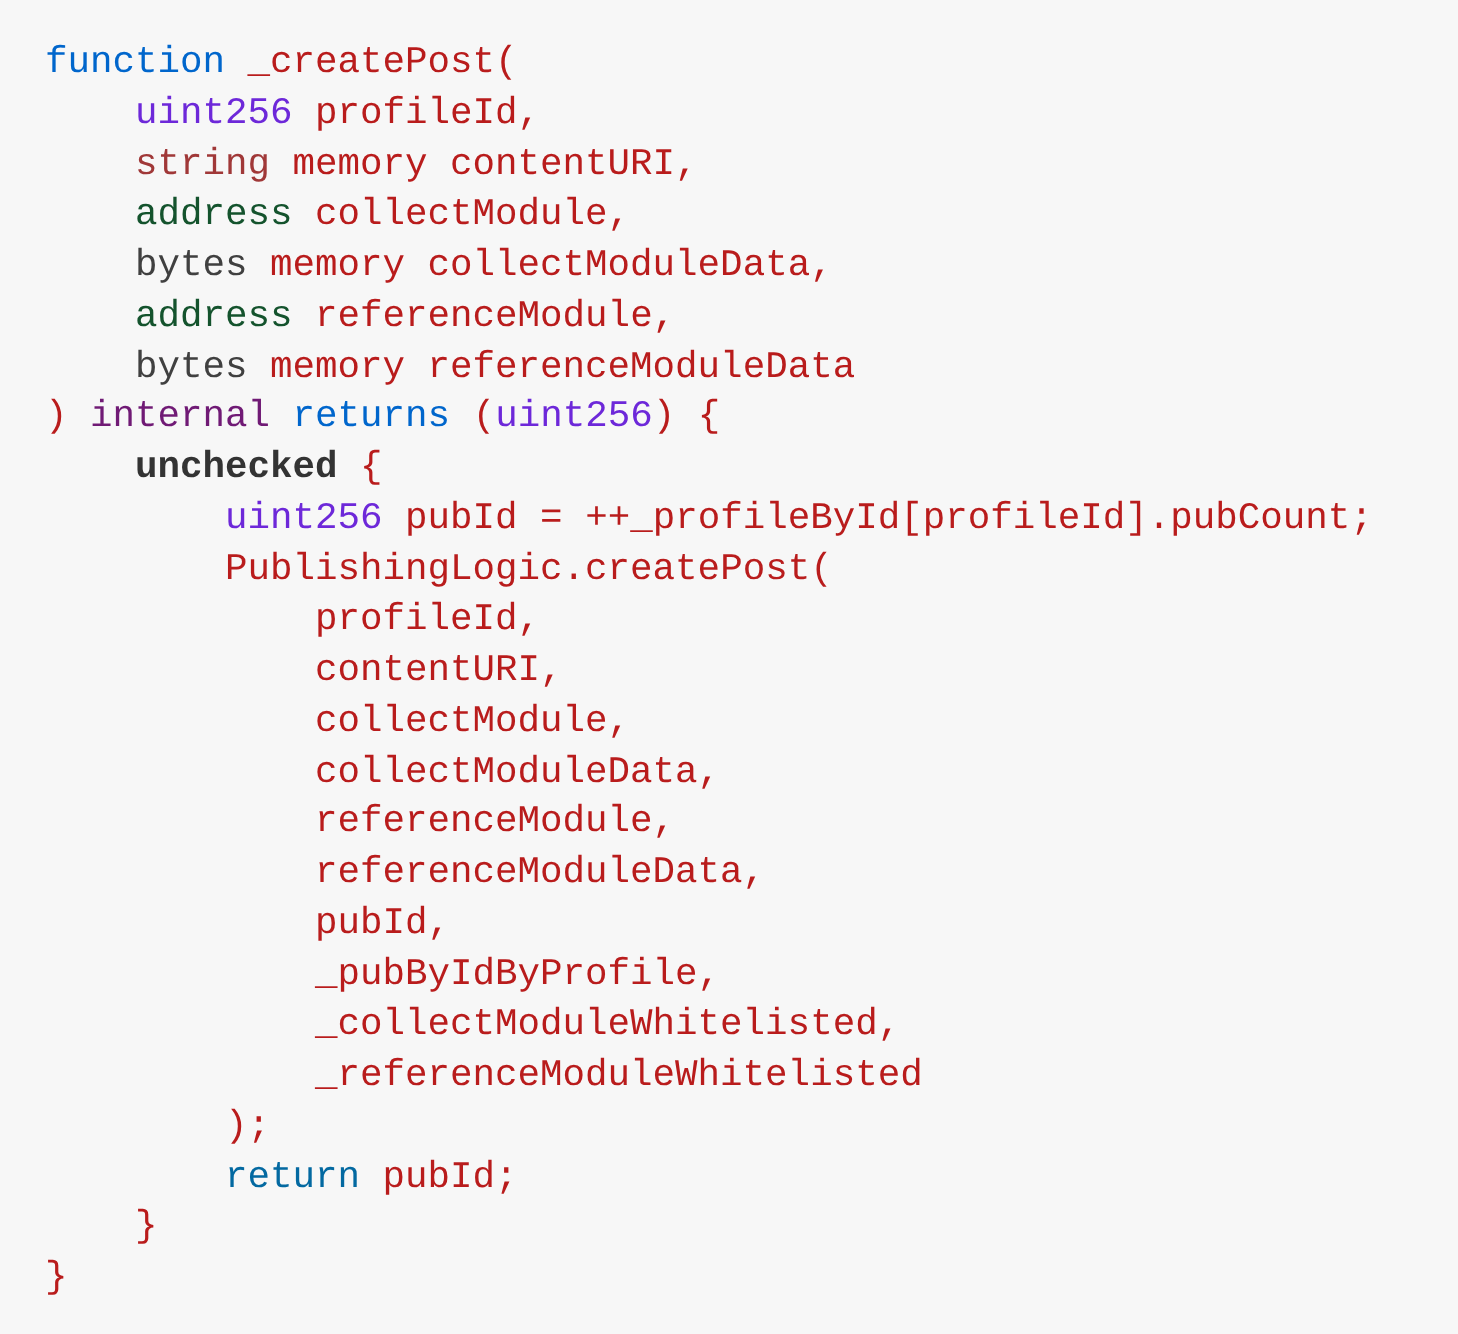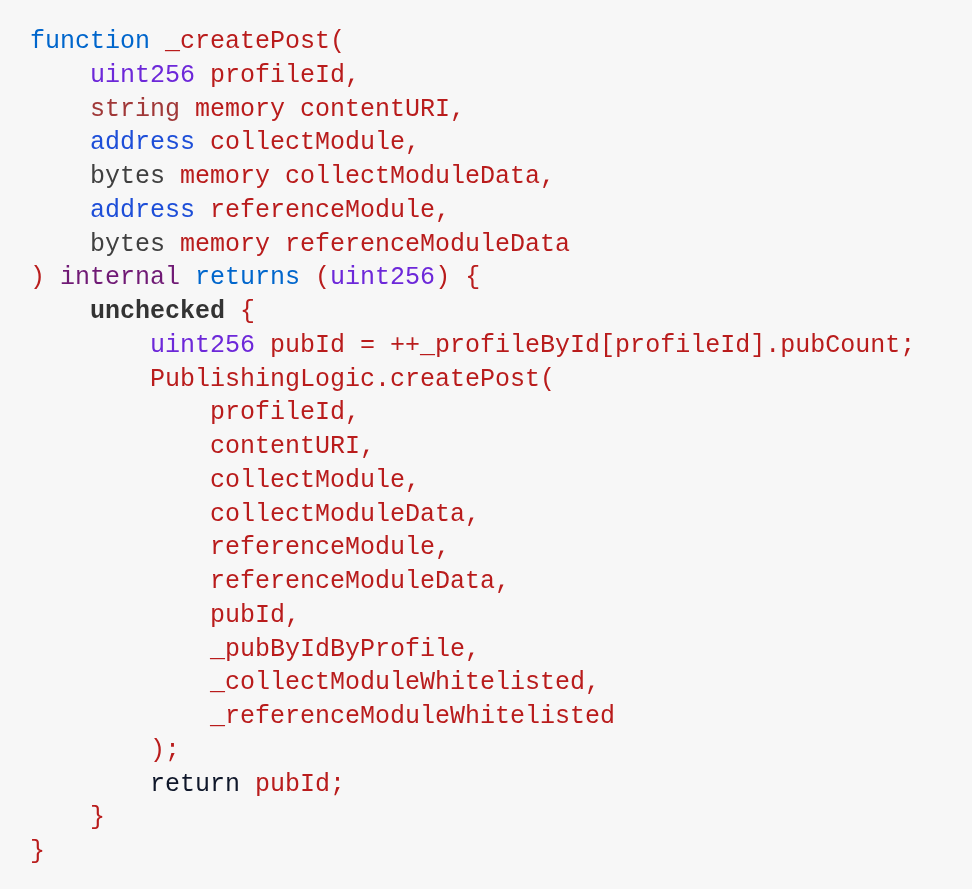--- a/index.html
+++ b/index.html
@@ -18,26 +18,26 @@
     .code-block {
       white-space: pre;
     }
     .line {
       position: relative;
       white-space: pre;
     }
     .kw-func { color: #0066cc; }
     .kw-uint { color: #6d28d9; }
     .kw-string { color: #a03838; }
-    .kw-address { color: #1d4ed8; }
+    .kw-address { color: #14532d; }
     .kw-bytes { color: #404040; }
     .kw-internal { color: #701a75; }
     .kw-returns { color: #0066cc; }
     .kw-unchecked { color: #333; font-weight: bold; }
-    .kw-return { color: #0f172a; margin-top: 44px; }
+    .kw-return { color: #0369a1; margin-top: 44px; }
     .plain { color: #b91c1c; }
     pre {
       font-family: inherit;
     }
   </style>
 </head>
 <body>
 
 <pre class="code-block" id="code-container"><div class="line"><span class="plain"></span><span class="kw-func">function</span><span class="plain"> _createPost(</span></div><div class="line"><span class="plain">    </span><span class="kw-uint">uint256</span><span class="plain"> profileId,</span></div><div class="line"><span class="plain">    </span><span class="kw-string">string</span><span class="plain"> memory contentURI,</span></div><div class="line"><span class="plain">    </span><span class="kw-address">address</span><span class="plain"> collectModule,</span></div><div class="line"><span class="plain">    </span><span class="kw-bytes">bytes</span><span class="plain"> memory collectModuleData,</span></div><div class="line"><span class="plain">    </span><span class="kw-address">address</span><span class="plain"> referenceModule,</span></div><div class="line"><span class="plain">    </span><span class="kw-bytes">bytes</span><span class="plain"> memory referenceModuleData</span></div><div class="line"><span class="plain"></span><span class="plain">) </span><span class="kw-internal">internal</span><span class="plain"> </span><span class="kw-returns">returns</span><span class="plain"> (</span><span class="kw-uint">uint256</span><span class="plain">) {</span></div><div class="line"><span class="plain">    </span><span class="kw-unchecked">unchecked</span><span class="plain"> {</span></div><div class="line"><span class="plain">        </span><span class="kw-uint">uint256</span><span class="plain"> pubId = ++_profileById[profileId].pubCount;</span></div><div class="line"><span class="plain">        </span><span class="plain">PublishingLogic.createPost(</span></div><div class="line"><span class="plain">            </span><span class="plain">profileId,</span></div><div class="line"><span class="plain">            </span><span class="plain">contentURI,</span></div><div class="line"><span class="plain">            </span><span class="plain">collectModule,</span></div><div class="line"><span class="plain">            </span><span class="plain">collectModuleData,</span></div><div class="line"><span class="plain">            </span><span class="plain">referenceModule,</span></div><div class="line"><span class="plain">            </span><span class="plain">referenceModuleData,</span></div><div class="line"><span class="plain">            </span><span class="plain">pubId,</span></div><div class="line"><span class="plain">            </span><span class="plain">_pubByIdByProfile,</span></div><div class="line"><span class="plain">            </span><span class="plain">_collectModuleWhitelisted,</span></div><div class="line"><span class="plain">            </span><span class="plain">_referenceModuleWhitelisted</span></div><div class="line"><span class="plain">        </span><span class="plain">);</span></div><div class="line"><span class="plain">        </span><span class="kw-return">return</span><span class="plain"> pubId;</span></div><div class="line"><span class="plain">    </span><span class="plain">}</span></div><div class="line"><span class="plain"></span><span class="plain">}</span></div></pre>
 

